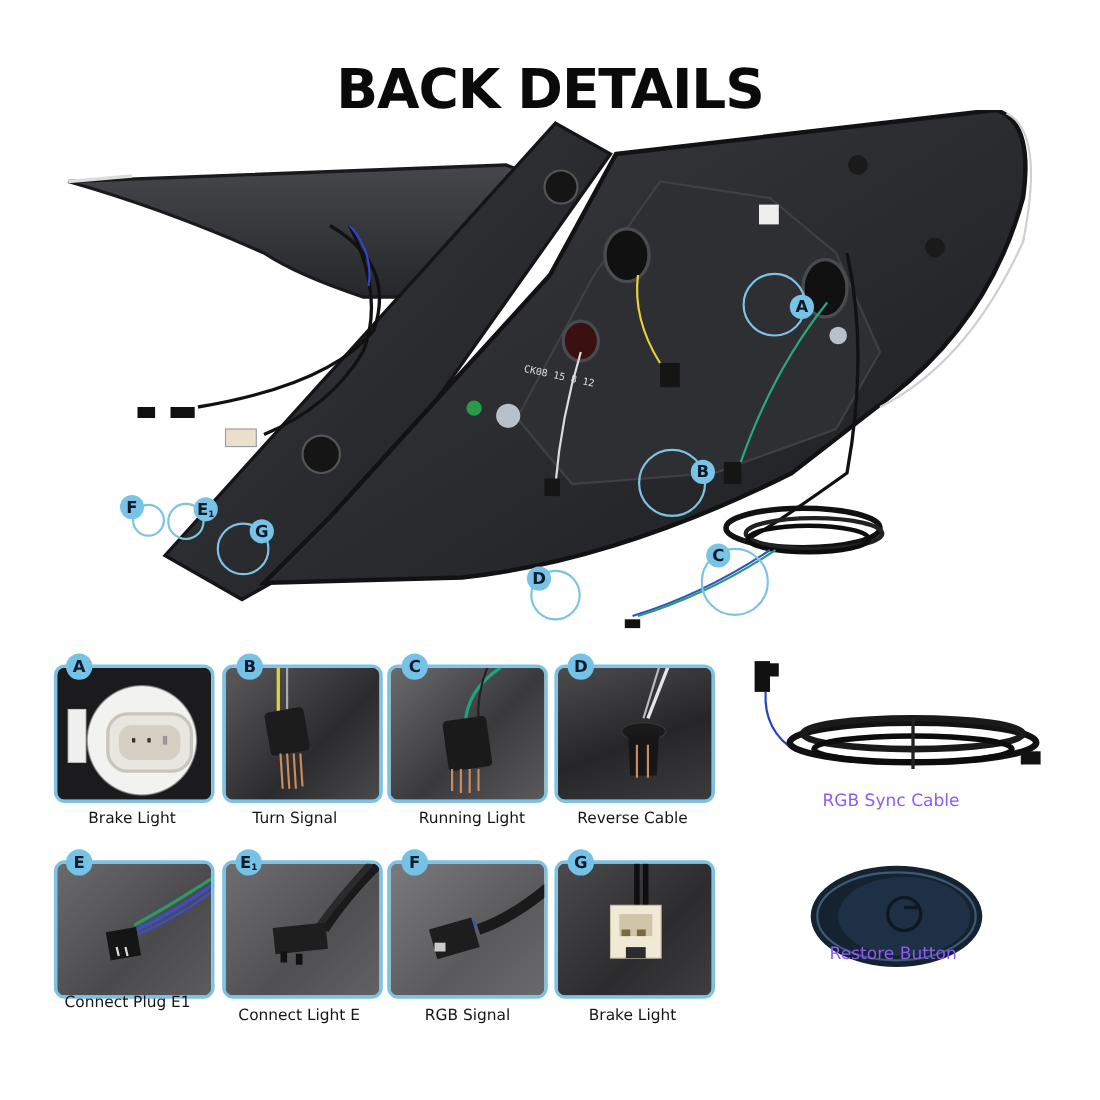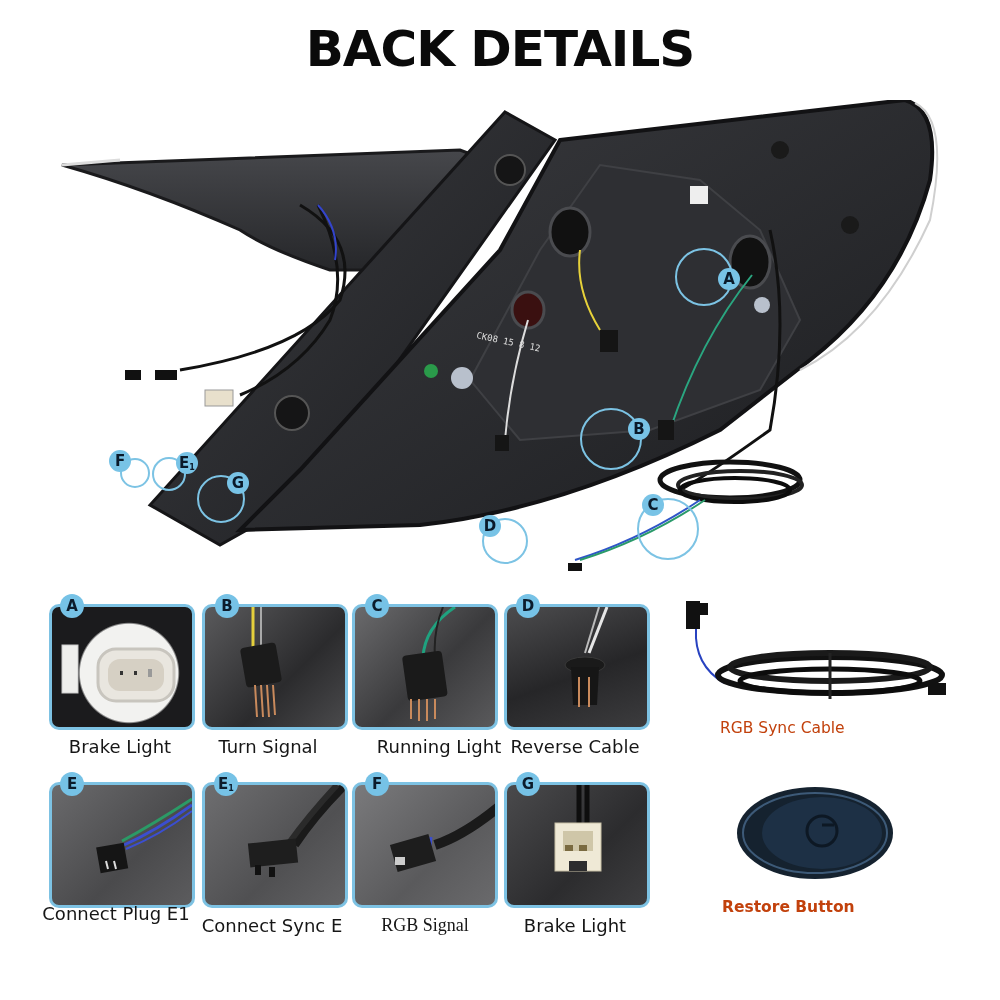--- a/index.html
+++ b/index.html
@@ -1,30 +1,30 @@
 <!DOCTYPE html>
 <html><head>
 <meta charset="utf-8">
 <style>
   html, body { margin:0; padding:0; }
   body { width:1000px; height:1000px; background:#ffffff; position:relative; overflow:hidden; font-family:"DejaVu Sans", sans-serif; color:#111; }
-  .title { position:absolute; top:20px; left:0; width:1000px; text-align:center; font-family:"DejaVu Sans", sans-serif; font-weight:bold; font-size:50px; letter-spacing:-1px; color:#0a0a0a; }
+  .title { position:absolute; top:52px; left:0; width:1000px; text-align:center; font-family:"DejaVu Sans", sans-serif; font-weight:bold; font-size:50px; letter-spacing:-1px; color:#0a0a0a; }
 
   
   .diagram { position:absolute; left:0; top:100px; width:1000px; height:490px; }
   .callout { position:absolute; border:2px solid #7cc3e4; border-radius:50%; box-sizing:border-box; }
   .badge { position:absolute; width:22px; height:22px; border-radius:50%; background:#78c3e6; color:#0a1a2a; font-weight:bold; font-size:15px; line-height:22px; text-align:center; font-family:"DejaVu Sans", sans-serif; }
   .badge sub { font-size:8px; vertical-align:baseline; position:relative; top:2px; }
 
   
   .card { position:absolute; width:146px; height:126px; border:3px solid #7dc2e3; border-radius:10px; box-sizing:border-box; overflow:hidden; }
   .card-badge { position:absolute; width:24px; height:24px; border-radius:50%; background:#76c2e6; color:#0c1c2c; font-weight:bold; font-size:15px; line-height:24px; text-align:center; z-index:3; }
   .card-badge sub { font-size:8px; vertical-align:baseline; position:relative; top:2px; }
-  .label { position:absolute; width:160px; text-align:center; font-size:18px; color:#161616; font-family:"DejaVu Sans", sans-serif; }
-  .side-label { position:absolute; font-size:15.5px; color:#c2410c; }
+  .label { position:absolute; width:160px; text-align:center; font-size:14px; color:#161616; font-family:"DejaVu Sans", sans-serif; }
+  .side-label { position:absolute; text-align:center; font-size:15.5px; color:#8b5cf6; }
 </style>
 </head>
 <body>
 
 <div class="title">BACK DETAILS</div>
 
 <div class="diagram">
   <svg width="1000" height="490" viewBox="0 100 1000 490" style="position:absolute;left:0;top:0;">
     <defs>
       <linearGradient id="hg" x1="0" y1="0" x2="1" y2="1">
@@ -136,21 +136,21 @@
 
 <div class="card" style="left:352px;top:604px;background:linear-gradient(135deg,#6a6a6c,#3a3a3c 55%,#5a5a5c);">
   <svg width="140" height="120">
     <path d="M100 0 Q70 20 68 50" stroke="#1fa27f" stroke-width="3" fill="none"></path>
     <path d="M88 0 Q78 25 80 50" stroke="#222" stroke-width="2" fill="none"></path>
     <rect x="50" y="46" width="40" height="46" rx="4" fill="#1a1a1a" transform="rotate(-8 70 70)"></rect>
     <path d="M56 92 L56 112 M64 92 L64 114 M72 92 L72 114 M80 92 L80 112" stroke="#c98a5c" stroke-width="2"></path>
   </svg>
 </div>
 <div class="card-badge" style="left:365px;top:594px;"><span>C</span></div>
-<div class="label" style="left:359px;top:736px;">Running Light</div>
+<div class="label" style="left:349px;top:736px;">Running Light</div>
 
 <div class="card" style="left:504px;top:604px;background:linear-gradient(160deg,#4c4c4e,#262628 55%,#3c3c3e);">
   <svg width="140" height="120">
     <path d="M100 0 L82 46" stroke="#e6e6e6" stroke-width="3"></path>
     <path d="M92 0 L78 46" stroke="#bbb" stroke-width="2"></path>
     <ellipse cx="78" cy="58" rx="20" ry="8" fill="#1a1a1a" stroke="#3a3a3a"></ellipse>
     <path d="M64 60 L66 98 L90 98 L92 60 Z" fill="#161616"></path>
     <path d="M72 70 L72 100 M82 70 L82 100" stroke="#c98a5c" stroke-width="2"></path>
   </svg>
 </div>
@@ -172,32 +172,32 @@
 <div class="card" style="left:202px;top:782px;background:linear-gradient(135deg,#6e6e70,#505052 60%,#626264);">
   <svg width="140" height="120">
     <path d="M140 0 Q110 30 90 60" stroke="#1a1a1a" stroke-width="8" fill="none"></path>
     <path d="M132 0 Q104 30 84 58" stroke="#2a2a2a" stroke-width="6" fill="none"></path>
     <rect x="44" y="56" width="48" height="24" fill="#1e1e1e" transform="rotate(-6 68 68)"></rect>
     <rect x="50" y="80" width="6" height="10" fill="#111"></rect>
       <rect x="64" y="82" width="6" height="10" fill="#111"></rect>
   </svg>
 </div>
 <div class="card-badge" style="left:214px;top:772px;"><span>E</span><sub>1</sub></div>
-<div class="label" style="left:192px;top:915px;">Connect Sync E</div>
+<div class="label" style="left:192px;top:915px;">Connect Light E</div>
 
 <div class="card" style="left:352px;top:782px;background:linear-gradient(135deg,#7a7a7c,#5a5a5c 60%,#6a6a6c);">
   <svg width="140" height="120">
     <path d="M146 20 Q110 50 80 60" stroke="#1a1a1a" stroke-width="10" fill="none"></path>
     <path d="M76 52 L74 70" stroke="#3b4ed0" stroke-width="3"></path>
     <rect x="38" y="54" width="40" height="28" fill="#1d1d1d" transform="rotate(-16 58 68)"></rect>
     <rect x="40" y="72" width="10" height="8" fill="#ccc"></rect>
   </svg>
 </div>
 <div class="card-badge" style="left:365px;top:772px;"><span>F</span></div>
-<div class="label" style="left:345px;top:915px;font-family:Liberation Serif, serif;">RGB Signal</div>
+<div class="label" style="left:345px;top:915px;">RGB Signal</div>
 
 <div class="card" style="left:504px;top:782px;background:linear-gradient(135deg,#4a4a4c,#2c2c2e 60%,#3e3e40);">
   <svg width="140" height="120">
     <path d="M72 0 L72 40 M80 0 L80 40" stroke="#0e0e0e" stroke-width="5"></path>
     <rect x="48" y="38" width="46" height="48" fill="#efe9d6" stroke="#c8c0a6"></rect>
     <rect x="56" y="46" width="30" height="20" fill="#cfc6a8"></rect>
     <rect x="58" y="60" width="8" height="6" fill="#7a6a40"></rect>
       <rect x="72" y="60" width="8" height="6" fill="#7a6a40"></rect>
     <rect x="62" y="76" width="18" height="10" fill="#2c2c2e"></rect>
   </svg>
@@ -221,13 +221,13 @@
 
 <div style="position:absolute;left:730px;top:785px;width:170px;height:100px;">
   <svg width="170" height="100">
     <ellipse cx="85" cy="48" rx="78" ry="46" fill="#15222f"></ellipse>
     <ellipse cx="85" cy="48" rx="72" ry="40" fill="none" stroke="#3d5a78" stroke-width="2"></ellipse>
     <ellipse cx="92" cy="48" rx="60" ry="36" fill="#1d3045"></ellipse>
     <circle cx="92" cy="46" r="15" fill="none" stroke="#0d1824" stroke-width="3"></circle>
     <path d="M92 40 L104 40" stroke="#0d1824" stroke-width="3"></path>
   </svg>
 </div>
-<div class="side-label" style="left:722px;top:898px;width:180px;font-weight:bold;">Restore Button</div>
+<div class="side-label" style="left:722px;top:858px;width:180px;">Restore Button</div>
 
 </body></html>

